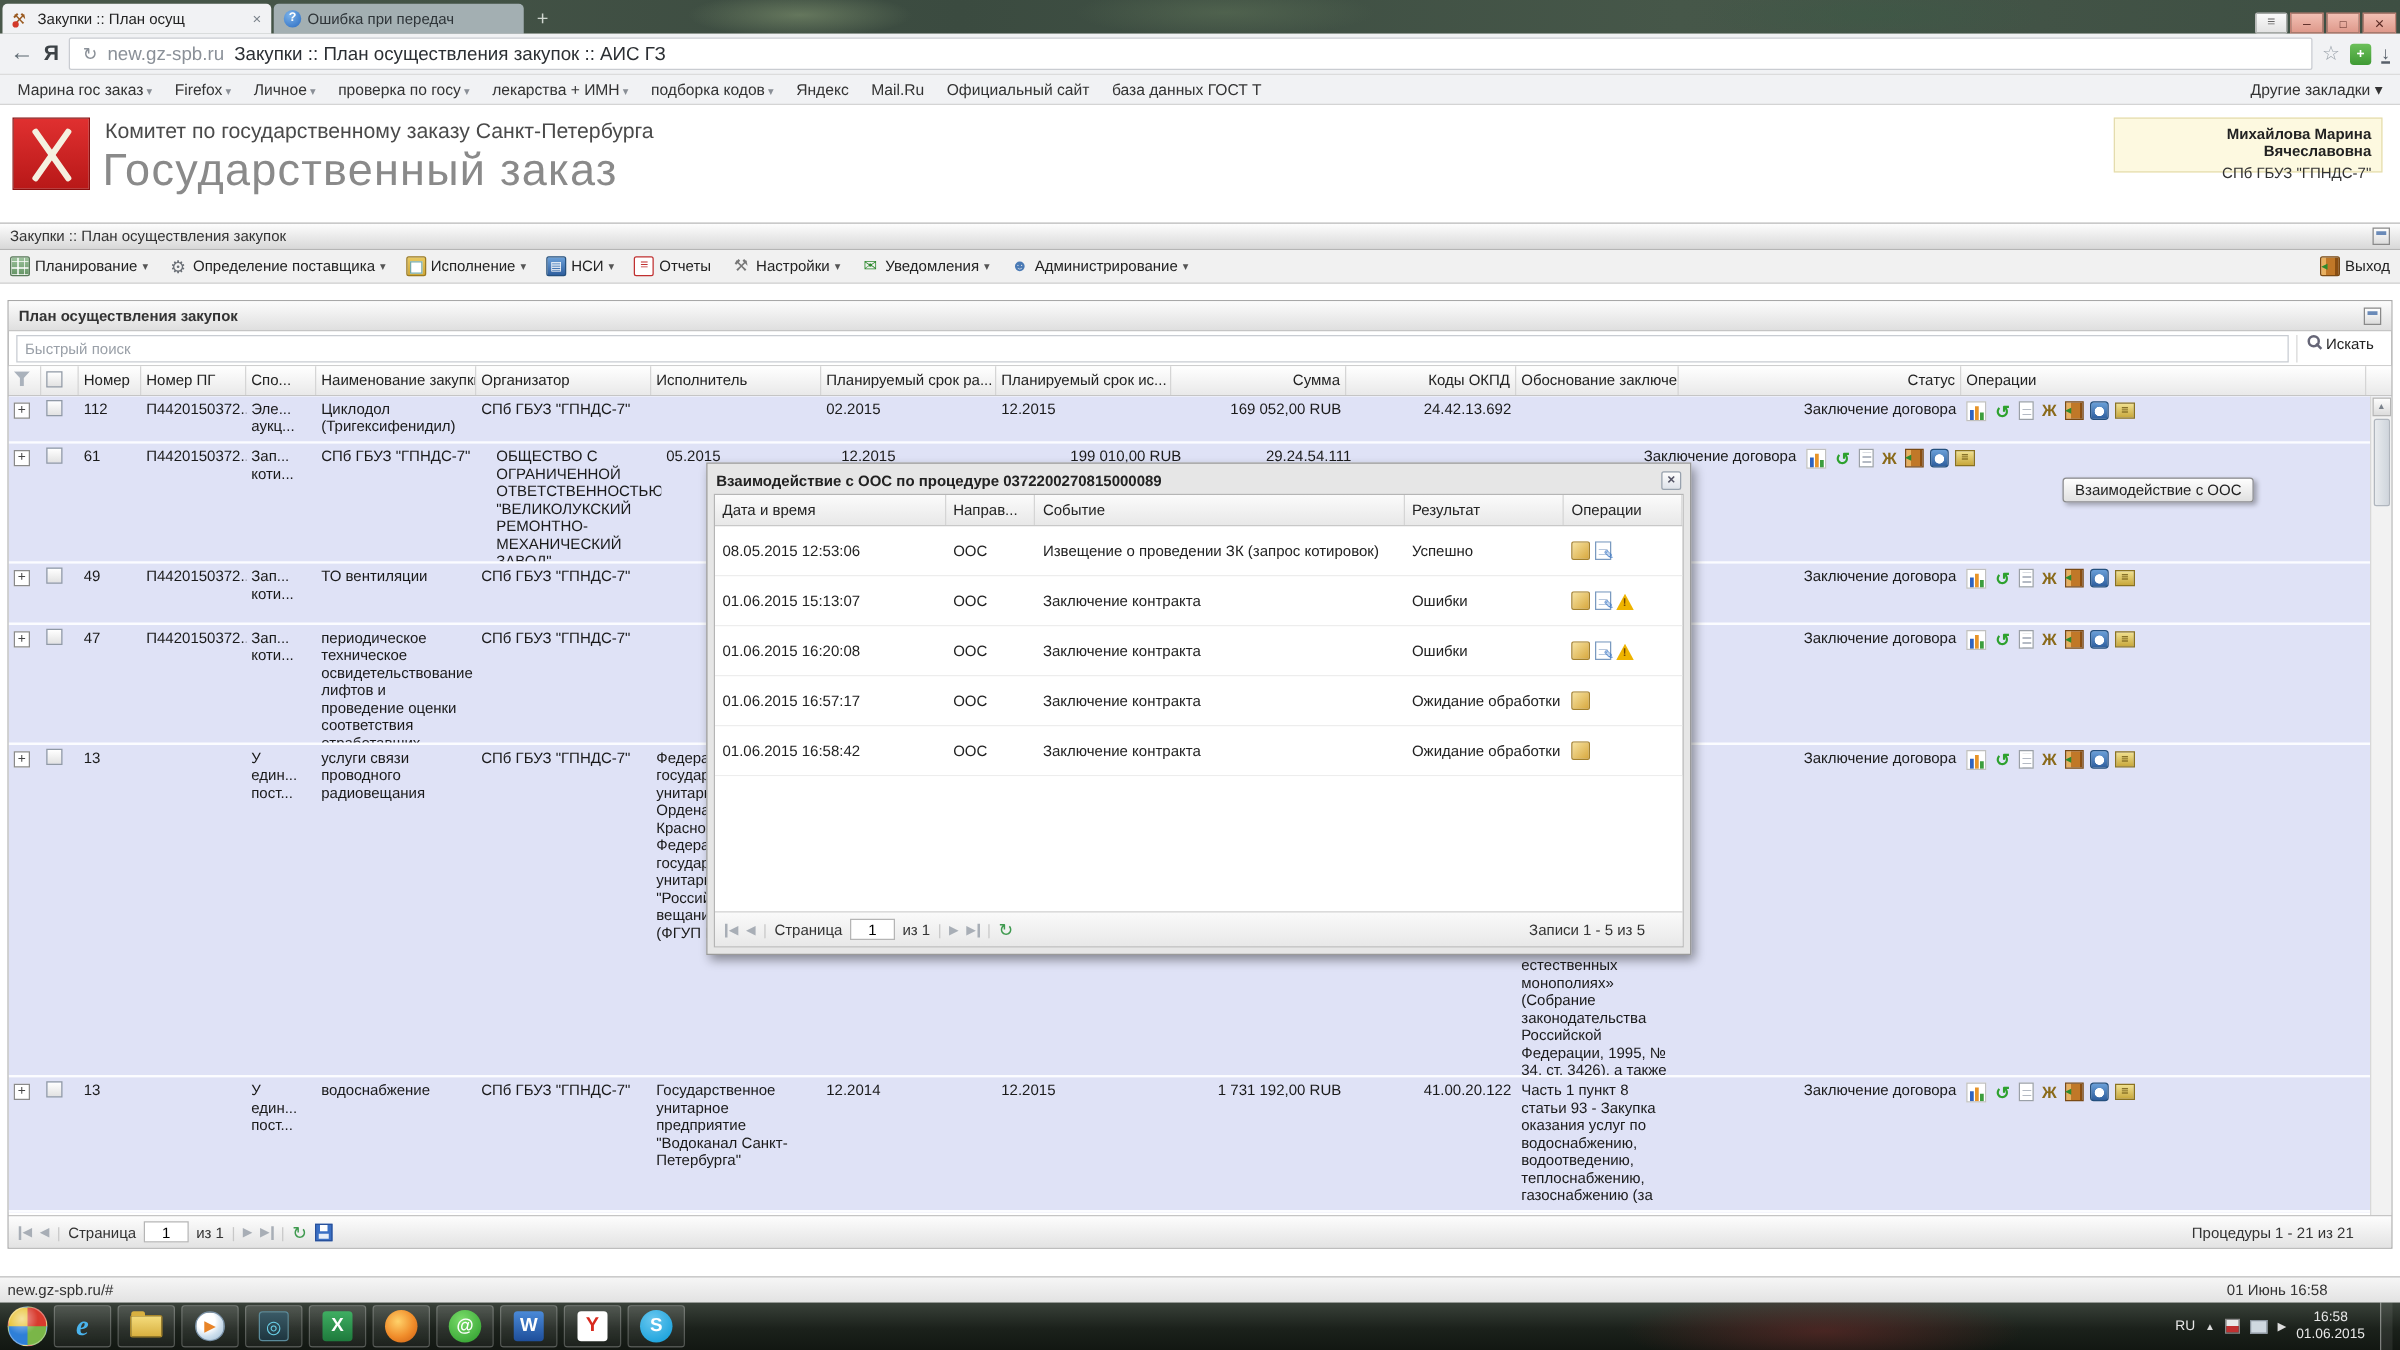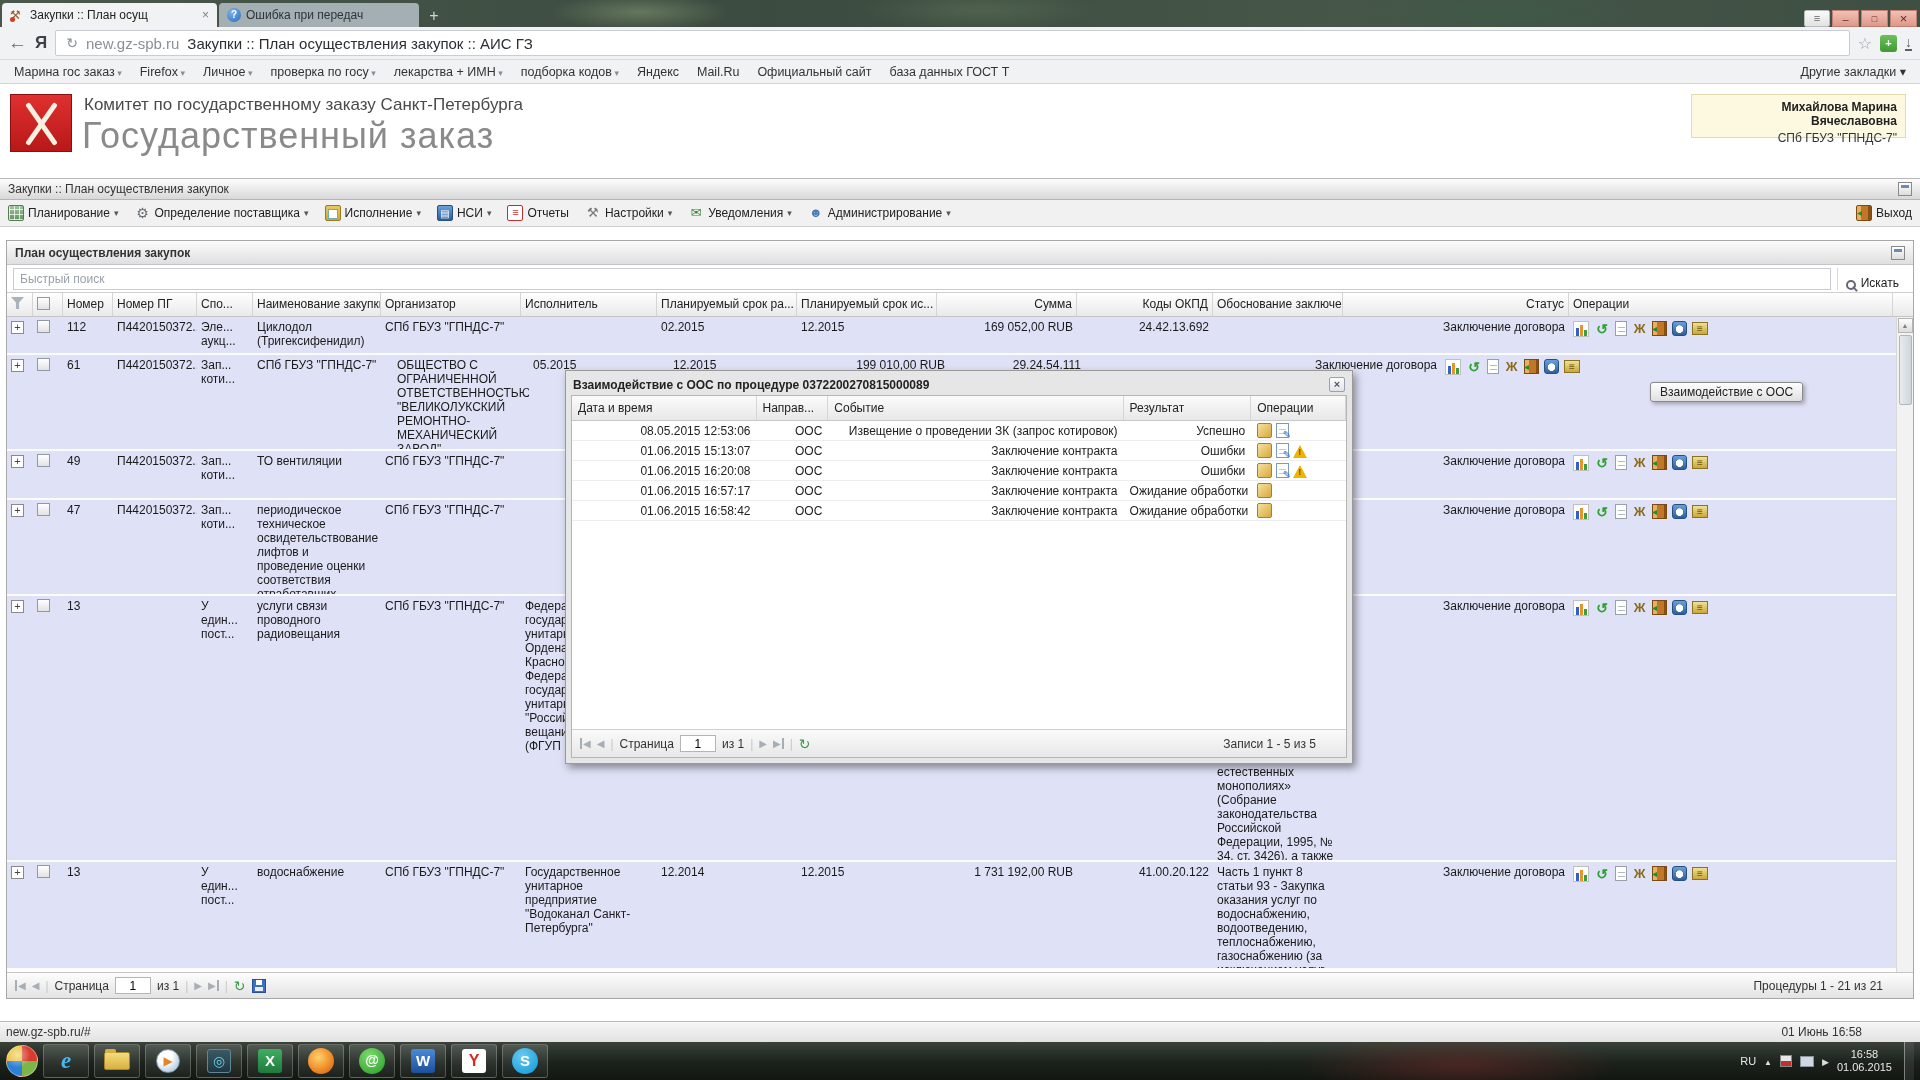--- a/index.html
+++ b/index.html
@@ -88,21 +88,21 @@
   .mi-exit { background:linear-gradient(90deg,#e8b060 0 4px,#c07828 4px 11px,#8a4f12 11px 16px); border:1px solid #7a4a14; position:relative; }
   .mi-exit::before { content:"◂"; color:#2d8a2d; position:absolute; left:0; top:1px; font-size:10px; }
   .menu-right { margin-left:auto; display:flex; align-items:center; gap:4px; }
 
   
   .panel { position:absolute; left:6px; top:240px; width:1908px; height:759px; border:1px solid #a8a8a8; background:#fff; display:flex; flex-direction:column; }
   .panel-title { height:24px; background:linear-gradient(#fcfcfc,#dfdfdf); border-bottom:1px solid #c5c5c5; display:flex; align-items:center; padding:0 8px; font-weight:bold; color:#333; }
   .searchrow { height:28px; border-bottom:1px solid #cfcfcf; display:flex; align-items:center; }
   .search-input { flex:1; height:22px; margin:0 6px; border:1px solid #c8ccd2; padding:0 6px; font-size:12px; color:#333; font-family:"Liberation Sans",sans-serif; }
   .search-input::placeholder { color:#9aa0a8; }
-  .search-btn { display:flex; align-items:flex-end; gap:5px; padding:0 14px 0 8px; border-left:1px solid #d8d8d8; height:22px; color:#222; }
+  .search-btn { display:flex; align-items:flex-start; gap:5px; padding:0 14px 0 8px; border-left:1px solid #d8d8d8; height:22px; color:#222; }
   .ic-mag { width:10px; height:10px; border:2px solid #667; border-radius:50%; position:relative; display:inline-block; }
   .ic-mag::after { content:""; position:absolute; width:6px; height:2px; background:#667; transform:rotate(45deg); right:-4px; bottom:-2px; }
 
   
   .ghead { height:24px; display:flex; background:linear-gradient(#ffffff,#e9e9e9); border-bottom:1px solid #c5c5c5; }
   .hcell { border-right:1px solid #d5d5d5; padding:4px; font-size:12px; color:#222; white-space:nowrap; overflow:hidden; }
   .gbody { position:relative; flex:1; background:#fff; overflow:hidden; }
   .grow { display:flex; align-items:flex-start; background:#dfe2f6; border-bottom:2px solid #fbfcff; }
   .cell { padding:3px 4px; font-size:12px; line-height:14px; color:#1a1a1a; white-space:pre-line; overflow:hidden; height:100%; }
   .c-exp { width:26px; } .c-chk { width:30px; } .c-num { width:50px; } .c-pg { width:84px; }
@@ -155,21 +155,21 @@
   .pg-records { margin-left:auto; color:#333; padding-right:22px; }
 
   
   .dialog { position:absolute; left:565px; top:370px; width:788px; height:394px; background:#e6e6e6; border:1px solid #9a9a9a; box-shadow:3px 4px 8px rgba(0,0,0,.4); padding:3px 5px 5px 5px; display:flex; flex-direction:column; z-index:50; }
   .dlg-title { height:21px; display:flex; align-items:center; font-weight:bold; color:#222; padding:0 2px; }
   .dlg-close { margin-left:auto; width:16px; height:15px; border:1px solid #98a2ae; border-radius:2px; background:linear-gradient(#fdfdfd,#dfe3ea); color:#556; text-align:center; font-size:11px; line-height:13px; }
   .dlg-close::before { content:"×"; font-weight:bold; }
   .dlg-content { flex:1; background:#fff; border:1px solid #b5b5b5; display:flex; flex-direction:column; overflow:hidden; }
   .dlg-head { height:25px; display:flex; background:linear-gradient(#fbfbfb,#e8e8e8); border-bottom:1px solid #c8c8c8; }
   .dlg-hcell { border-right:1px solid #d5d5d5; padding:5px 6px; color:#222; white-space:nowrap; overflow:hidden; }
-  .dlg-row { height:20px; display:flex; align-items:center; border-bottom:1px solid #ededed;text-align:right; }
+  .dlg-row { height:40px; display:flex; align-items:center; border-bottom:1px solid #ededed; }
   .dlg-cell { padding:0 6px; color:#222; white-space:nowrap; overflow:hidden; }
   .d-date { width:185px; } .d-dir { width:72px; } .d-event { width:296px; } .d-res { width:128px; } .d-ops { width:95px; display:flex; gap:4px; align-items:center; }
   .dlg-fill { flex:1; background:#fff; }
   .dlg-foot { height:28px; background:linear-gradient(#fafafa,#e8e8e8); border-top:1px solid #d0d0d0; display:flex; align-items:center; gap:6px; padding:0 8px; }
   .ic-package { width:15px; height:15px; background:linear-gradient(135deg,#f6e2a0,#d8a83e); border:1px solid #a5812c; border-radius:2px; }
   .ic-docedit { width:13px; height:15px; background-color:#fff; border:1px solid #7a9ac0; position:relative;
     background-image:repeating-linear-gradient(to bottom, transparent 0 3px, #b8c8de 3px 4px); background-size:7px 10px; background-position:2px 2px; background-repeat:no-repeat; }
   .ic-docedit::before { content:"✎"; color:#3a76c4; font-size:10px; position:absolute; right:-3px; bottom:-3px; }
   .ic-warn { position:relative; width:0; height:0; border-left:7px solid transparent; border-right:7px solid transparent; border-bottom:13px solid #efb400; margin-top:1px; }
   .ic-warn::after { content:"!"; position:absolute; left:-2px; top:2px; font-weight:bold; font-size:9px; line-height:10px; color:#7a4a00; }

